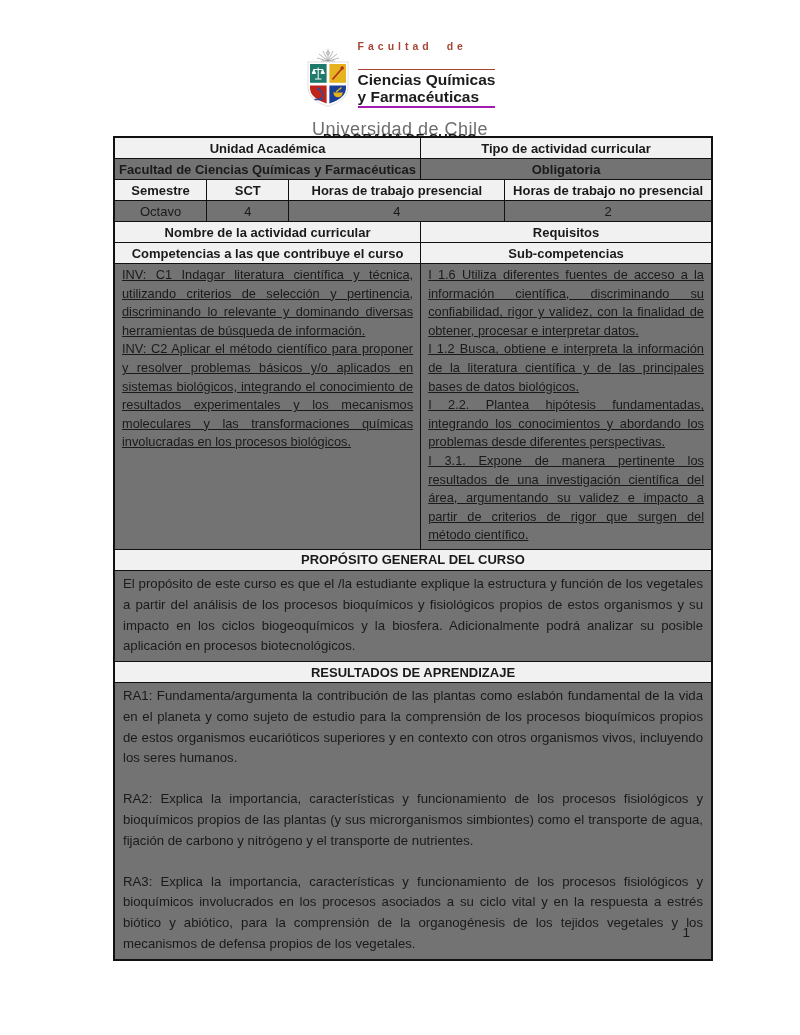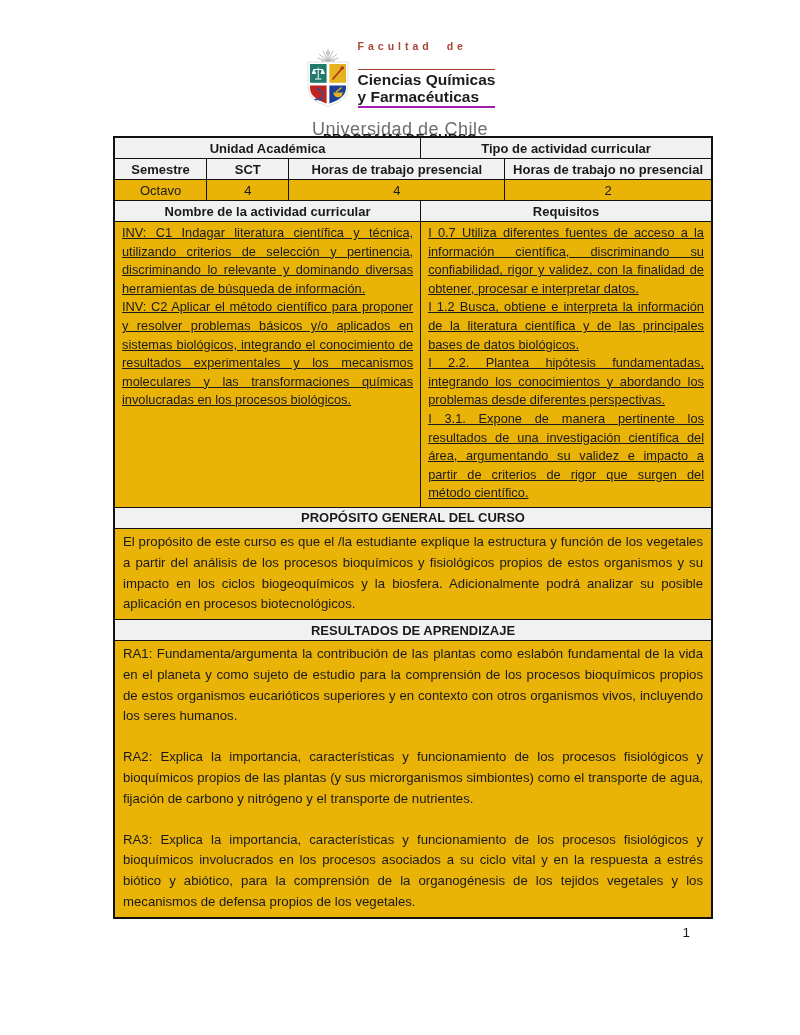--- a/index.html
+++ b/index.html
@@ -30,21 +30,21 @@
   .university { font-size: 18px; color: #6e6e6e; margin-top: 1px; letter-spacing: 0.5px; }
   .doc-title {
     text-align: center; font-weight: bold; font-size: 13px;
     letter-spacing: 0.3px; margin-top: 10px;
   }
 
   
   .tbl {
     position: absolute; top: 136px; left: 113px; width: 600px;
     border: 2px solid #111;
-    background: #eab308;
+    background: #737373;
   }
   .row { display: flex; border-top: 1.6px solid #111; align-items: stretch; }
   .row:first-child { border-top: none; }
   .c { border-left: 1.6px solid #111; flex: 0 0 auto; }
   .c:first-child { border-left: none; }
 
   .rshort .c {
     min-height: 20px;
     display: flex; align-items: center; justify-content: center;
     font-size: 13px; padding: 1px 4px; text-align: center;
@@ -132,20 +132,24 @@
 
 <div class="doc-title" style="position:absolute; top:121px; left:0; right:0;">PROGRAMA DE CURSO</div>
 
 <div class="tbl">
 
   <div class="row rshort">
     <div class="c hd w-l">Unidad Académica</div>
     <div class="c hd w-r">Tipo de actividad curricular</div>
   </div>
 
+  <div class="row rshort">
+    <div class="c boldcell w-l">Facultad de Ciencias Químicas y Farmacéuticas</div>
+    <div class="c boldcell w-r">Obligatoria</div>
+  </div>
 
   <div class="row rshort">
     <div class="c hd w-1">Semestre</div>
     <div class="c hd w-2">SCT</div>
     <div class="c hd w-3">Horas de trabajo presencial</div>
     <div class="c hd w-4">Horas de trabajo no presencial</div>
   </div>
 
   <div class="row rshort">
     <div class="c w-1">Octavo</div>
@@ -153,28 +157,32 @@
     <div class="c w-3">4</div>
     <div class="c w-4">2</div>
   </div>
 
   <div class="row rshort">
     <div class="c hd w-l">Nombre de la actividad curricular</div>
     <div class="c hd w-r">Requisitos</div>
   </div>
 
 
+  <div class="row rshort">
+    <div class="c hd w-l">Competencias a las que contribuye el curso</div>
+    <div class="c hd w-r">Sub-competencias</div>
+  </div>
 
   <div class="row body-two">
     <div class="c w-l">
       <p>INV: C1 Indagar literatura científica y técnica, utilizando criterios de selección y pertinencia, discriminando lo relevante y dominando diversas herramientas de búsqueda de información.</p>
       <p>INV: C2 Aplicar el método científico para proponer y resolver problemas básicos y/o aplicados en sistemas biológicos, integrando el conocimiento de resultados experimentales y los mecanismos moleculares y las transformaciones químicas involucradas en los procesos biológicos.</p>
     </div>
     <div class="c w-r">
-      <p>I 0.7 Utiliza diferentes fuentes de acceso a la información científica, discriminando su confiabilidad, rigor y validez, con la finalidad de obtener, procesar e interpretar datos.</p>
+      <p>I 1.6 Utiliza diferentes fuentes de acceso a la información científica, discriminando su confiabilidad, rigor y validez, con la finalidad de obtener, procesar e interpretar datos.</p>
       <p>I 1.2 Busca, obtiene e interpreta la información de la literatura científica y de las principales bases de datos biológicos.</p>
       <p>I 2.2. Plantea hipótesis fundamentadas, integrando los conocimientos y abordando los problemas desde diferentes perspectivas.</p>
       <p>I 3.1. Expone de manera pertinente los resultados de una investigación científica del área, argumentando su validez e impacto a partir de criterios de rigor que surgen del método científico.</p>
     </div>
   </div>
 
   <div class="row rshort">
     <div class="c hd w-full">PROPÓSITO GENERAL DEL CURSO</div>
   </div>
 

